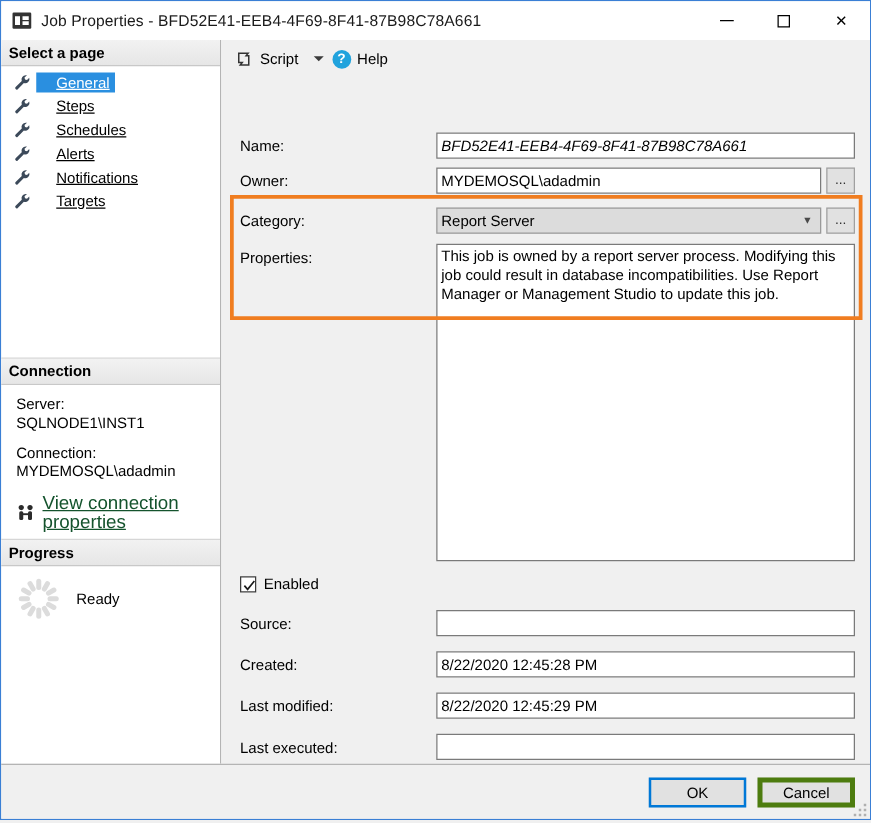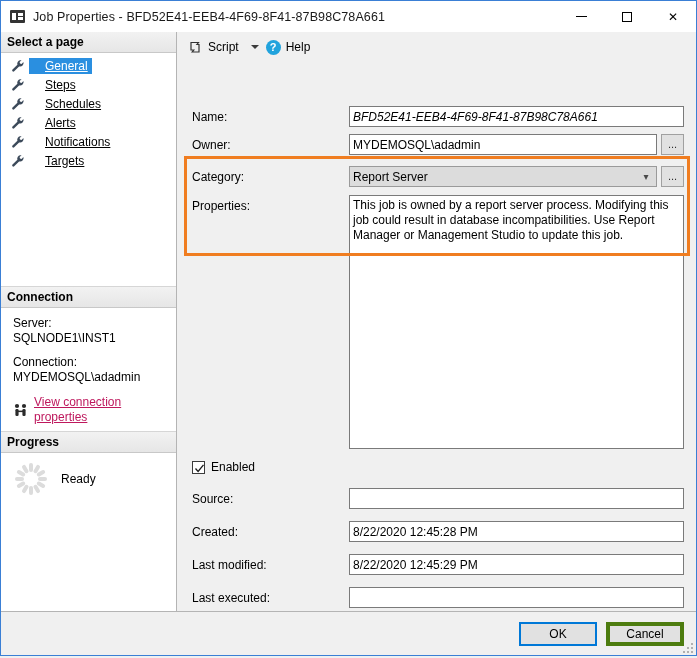--- a/index.html
+++ b/index.html
@@ -75,21 +75,21 @@
   .page-item.selected .label{background:#2a8fe0;color:#fff;}
   .wrench{
     width:14px;height:14px;flex:0 0 14px;margin-right:4px;
     position:relative;
   }
   .wrench svg{display:block;}
   .conn-block{padding:8px 0 6px 12px;font-size:12px;line-height:15px;}
   .conn-gap{height:9px;}
   .conn-link-row{display:flex;align-items:center;margin-top:10px;}
   .conn-icon{width:17px;height:14px;flex:0 0 17px;margin-right:4px;}
-  a.lnk{color:#be185d;text-decoration:underline;font-size:12px;cursor:pointer;}
+  a.lnk{color:#14532d;text-decoration:underline;font-size:15px;cursor:pointer;}
   .prog-block{padding:10px 0 0 0;display:flex;align-items:center;}
   .spinner{
     width:32px;height:32px;margin-left:14px;margin-right:14px;flex:0 0 32px;
     position:relative;
   }
   .spinner i{
     position:absolute;left:50%;top:50%;width:4px;height:9px;
     background:#dcdcdc;border-radius:2px;
     transform-origin:2px 16px;
     margin-left:-2px;margin-top:-16px;

